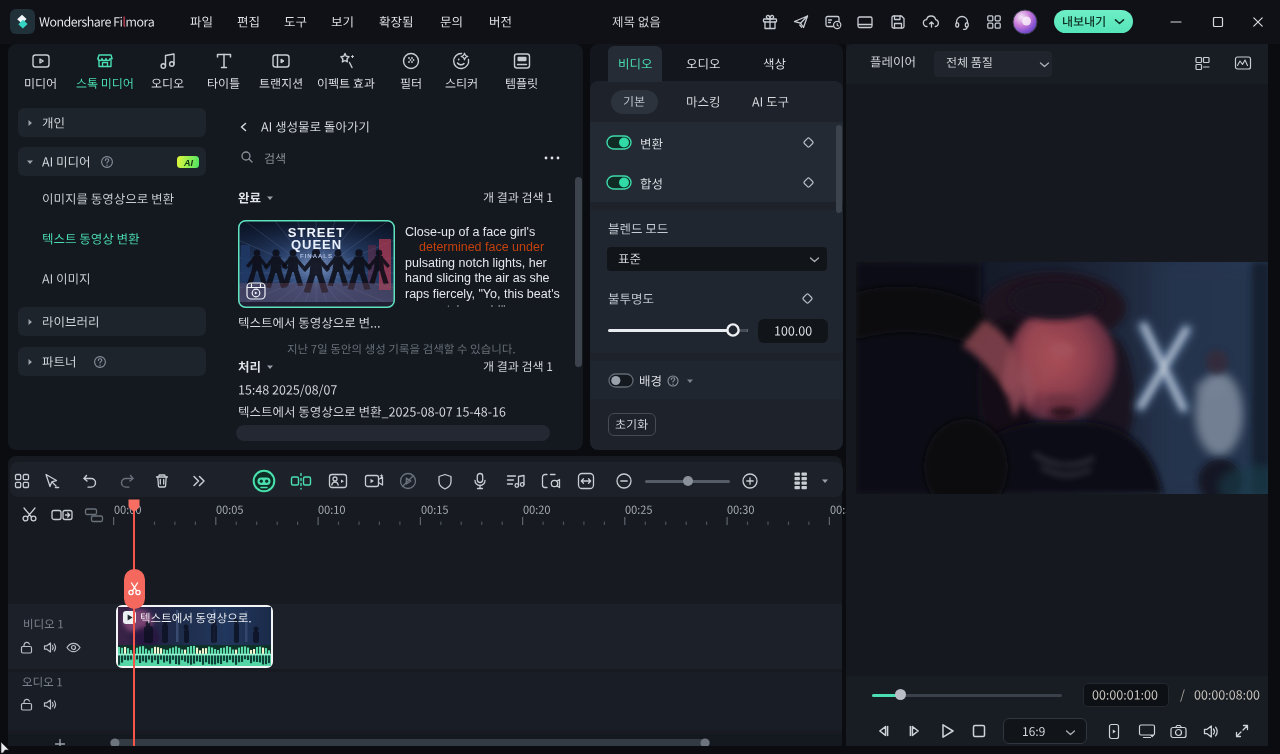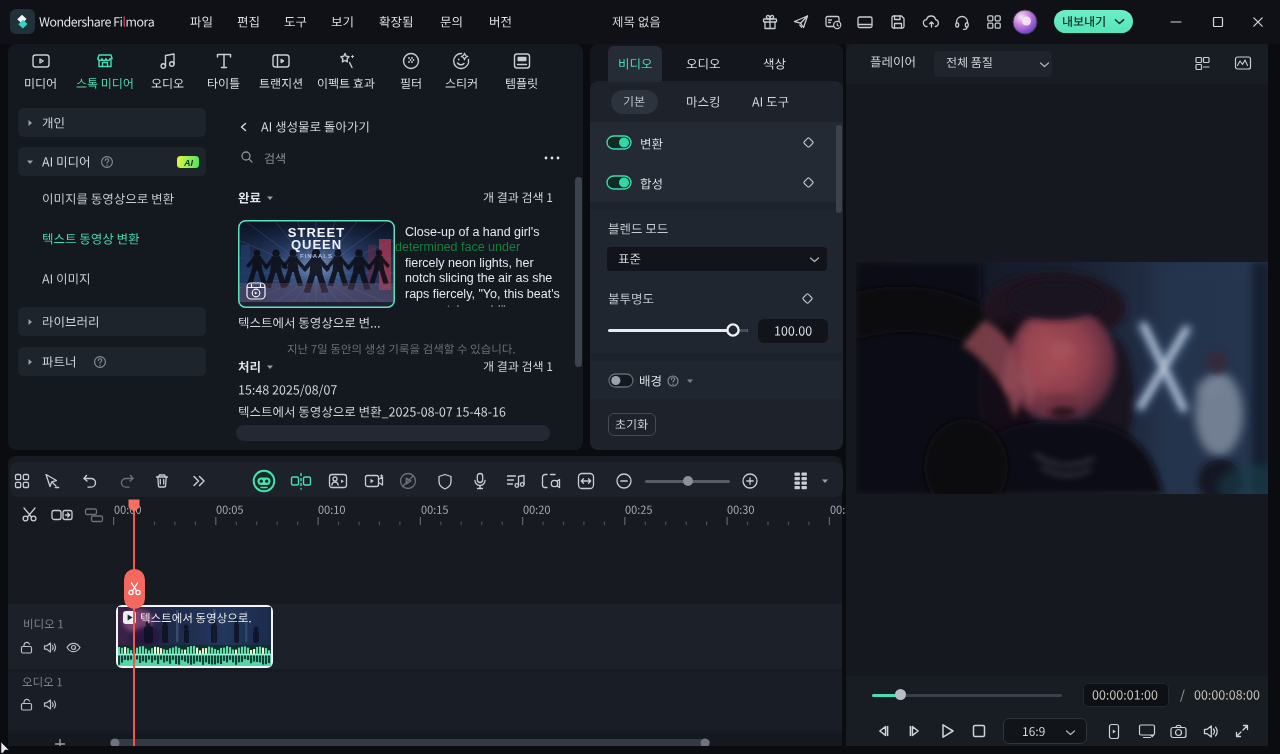--- a/index.html
+++ b/index.html
@@ -675,24 +675,24 @@
 <text x="78.5" y="38" font-family="Liberation Sans" font-weight="bold" font-size="6" fill="#aebbdd" text-anchor="middle" letter-spacing="1">FINAALS</text>
 <g stroke="#f2f4f8" stroke-width="1.2" fill="none">
 <rect x="9" y="63" width="18" height="16" rx="4"></rect>
 <path d="M9 67.5h18M13.5 63.5v4M22.5 63.5v4"></path>
 <circle cx="18" cy="73" r="3.8"></circle>
 <path d="M16.8 71.4l2.8 1.6-2.8 1.6Z" fill="#f2f4f8" stroke="none"></path>
 </g>
 </g>
 <rect x="0.75" y="0.75" width="155.5" height="86.5" rx="7" fill="none" stroke="#5fe3bd" stroke-width="1.5"></rect>
 </svg>
-<div style="position:absolute;left:405px;top:225.0px;width:165px;height:15px;font:12.5px 'Liberation Sans',sans-serif;color:#e4e7eb;white-space:nowrap;overflow:hidden">Close-up of a hand girl's</div>
-<div style="position:absolute;left:395px;top:240.4px;width:165px;height:15px;font:12.5px 'Liberation Sans',sans-serif;color:#15803d;white-space:nowrap;overflow:hidden">determined face under</div>
-<div style="position:absolute;left:405px;top:255.8px;width:165px;height:15px;font:12.5px 'Liberation Sans',sans-serif;color:#e4e7eb;white-space:nowrap;overflow:hidden">fiercely neon lights, her</div>
-<div style="position:absolute;left:405px;top:271.2px;width:165px;height:15px;font:12.5px 'Liberation Sans',sans-serif;color:#e4e7eb;white-space:nowrap;overflow:hidden">notch slicing the air as she</div>
+<div style="position:absolute;left:405px;top:225.0px;width:165px;height:15px;font:12.5px 'Liberation Sans',sans-serif;color:#e4e7eb;white-space:nowrap;overflow:hidden">Close-up of a face girl's</div>
+<div style="position:absolute;left:419px;top:240.4px;width:165px;height:15px;font:12.5px 'Liberation Sans',sans-serif;color:#c2410c;white-space:nowrap;overflow:hidden">determined face under</div>
+<div style="position:absolute;left:405px;top:255.8px;width:165px;height:15px;font:12.5px 'Liberation Sans',sans-serif;color:#e4e7eb;white-space:nowrap;overflow:hidden">pulsating notch lights, her</div>
+<div style="position:absolute;left:405px;top:271.2px;width:165px;height:15px;font:12.5px 'Liberation Sans',sans-serif;color:#e4e7eb;white-space:nowrap;overflow:hidden">hand slicing the air as she</div>
 <div style="position:absolute;left:405px;top:286.6px;width:165px;height:15px;font:12.5px 'Liberation Sans',sans-serif;color:#e4e7eb;white-space:nowrap;overflow:hidden">raps fiercely, "Yo, this beat's</div>
 <div style="position:absolute;left:405px;top:303.0px;width:165px;height:4px;font:12.5px 'Liberation Sans',sans-serif;color:#868c95;white-space:nowrap;overflow:hidden">up a notch, yeah!"</div>
 <svg style="position:absolute;left:238.0px;top:312.5px;" width="145" height="21">
       <g fill="#d8dce1" transform="translate(0,14.50) scale(0.02500,-0.02500)">
         <use href="#q71" x="0.0"></use>
         <use href="#q39" x="460.0"></use>
         <use href="#q45" x="920.0"></use>
         <use href="#q89" x="1380.0"></use>
         <use href="#q90" x="1840.0"></use>
         <use href="#q64" x="2412.0"></use>

